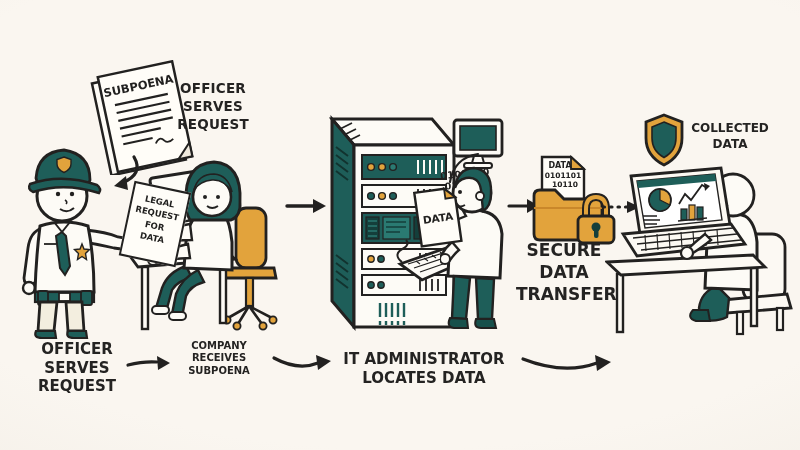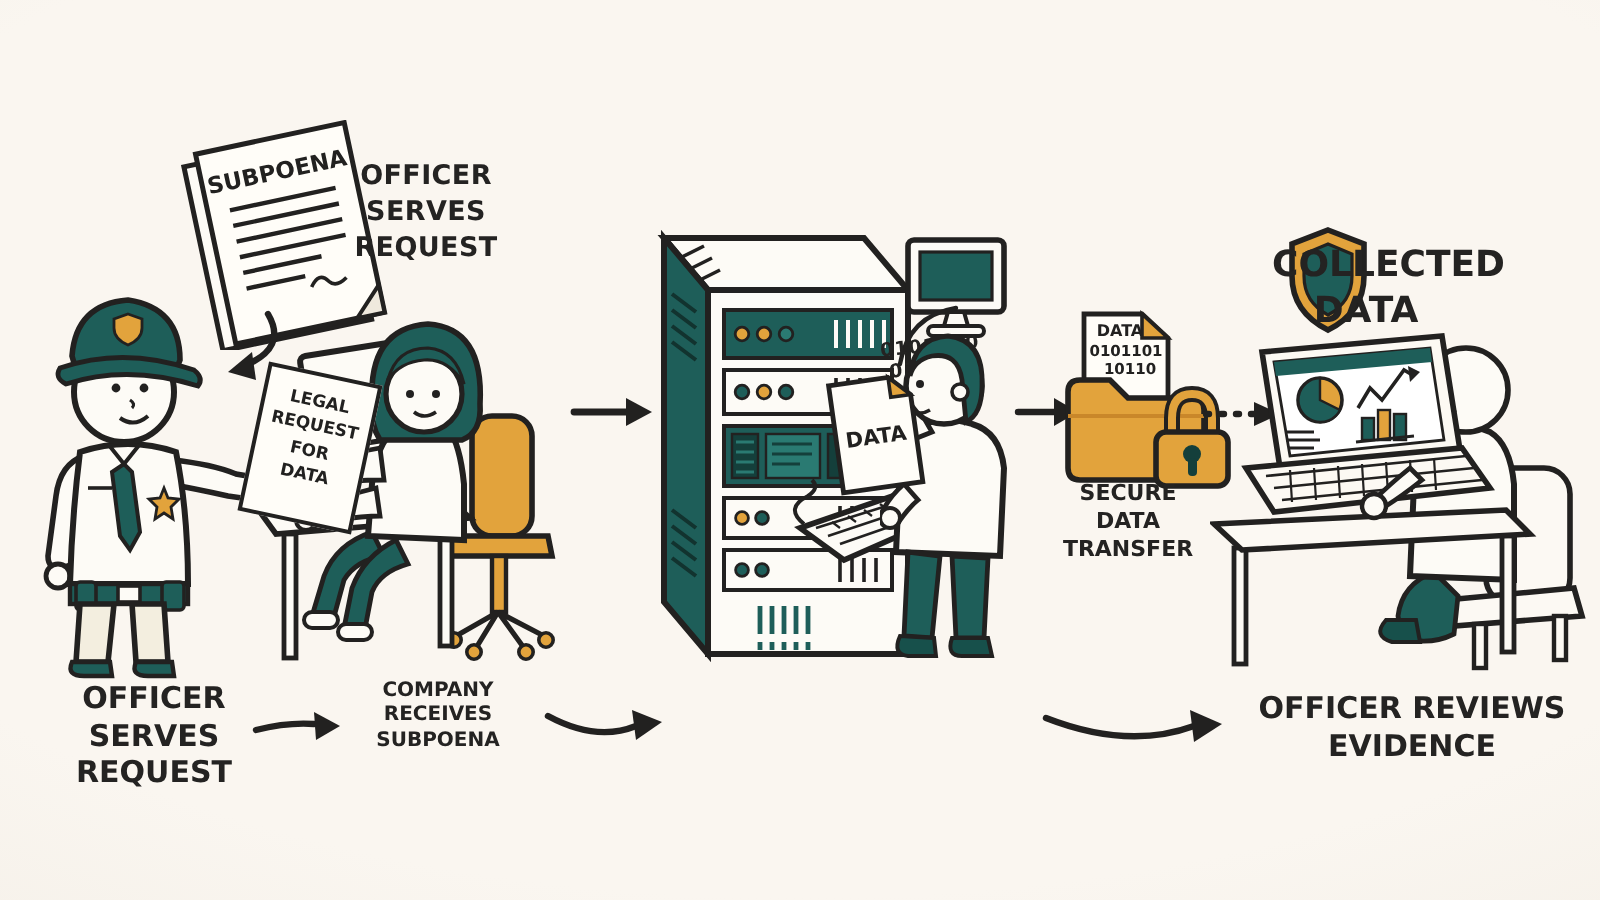--- a/index.html
+++ b/index.html
@@ -11,22 +11,22 @@
   .abs{position:absolute;}
   .label{
     position:absolute; font-weight:700; color:#242322; text-align:center;
     white-space:pre-line; font-family:"DejaVu Sans", sans-serif;
   }
   .heading1{left:171px; top:80px; width:84px; font-size:13.5px; line-height:1.32; letter-spacing:0.2px;}
   .cap1{left:18px;  top:340px; width:118px; font-size:15px; line-height:1.24;}
   .cap2{left:160px; top:340px; width:118px; font-size:10px; line-height:1.24;}
   .cap3{left:338px; top:350px; width:172px; font-size:15px; line-height:1.24;}
   .cap4{left:620px; top:345px; width:172px; font-size:15px; line-height:1.24;}
-  .secure-label{left:516px; top:240px; width:96px; font-size:11px; line-height:1.28;}
-  .collected-label{left:636px; top:121px; width:94px; font-size:18px; line-height:1.3;}
+  .secure-label{left:516px; top:240px; width:96px; font-size:17px; line-height:1.28;}
+  .collected-label{left:683px; top:121px; width:94px; font-size:12px; line-height:1.3;}
   .binary-label{left:429px; top:169px; width:74px; font-size:9.5px; line-height:1.15;
     letter-spacing:0.5px; transform:rotate(-5deg);}
   .legal-paper{
     left:126px; top:186px; width:58px; height:76px; background:#fffdf8;
     border:2.5px solid #222120; transform:rotate(12deg); font-weight:700;
     font-size:8.5px; line-height:1.45; text-align:center; white-space:pre-line;
     padding-top:7px; box-sizing:border-box; color:#222120;
   }
   svg text{font-family:"DejaVu Sans", sans-serif; font-weight:700; fill:#222120;}
 </style>
@@ -345,22 +345,22 @@
 
   <div class="label cap2">COMPANY
 RECEIVES
 SUBPOENA</div>
 
   <svg class="abs" style="left:270px; top:350px;" width="64" height="28" viewBox="0 0 64 28">
     <path d="M4,8 Q28,21 48,13" stroke="#222120" stroke-width="3.2" fill="none" stroke-linecap="round"></path>
     <polygon points="46,5 61,11 48,20" fill="#222120"></polygon>
   </svg>
 
+  <div class="label cap3">IT ADMINISTRATOR
+LOCATES DATA</div>
 
   <svg class="abs" style="left:518px; top:350px;" width="96" height="30" viewBox="0 0 96 30">
     <path d="M5,9 Q46,25 79,13" stroke="#222120" stroke-width="3.2" fill="none" stroke-linecap="round"></path>
     <polygon points="77,5 93,12 79,21" fill="#222120"></polygon>
   </svg>
 
-  <div class="label cap4">OFFICER REVIEWS
-EVIDENCE</div>
 
 </div>
 
 </body></html>

